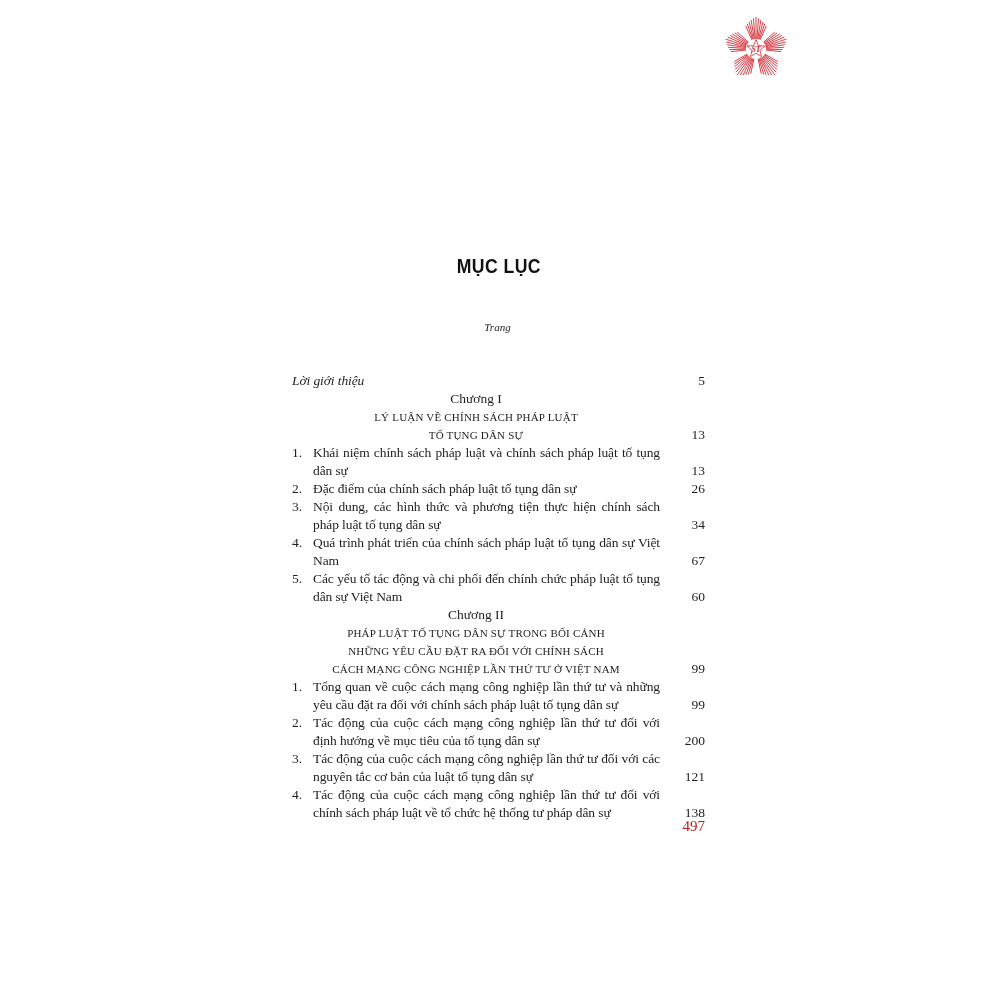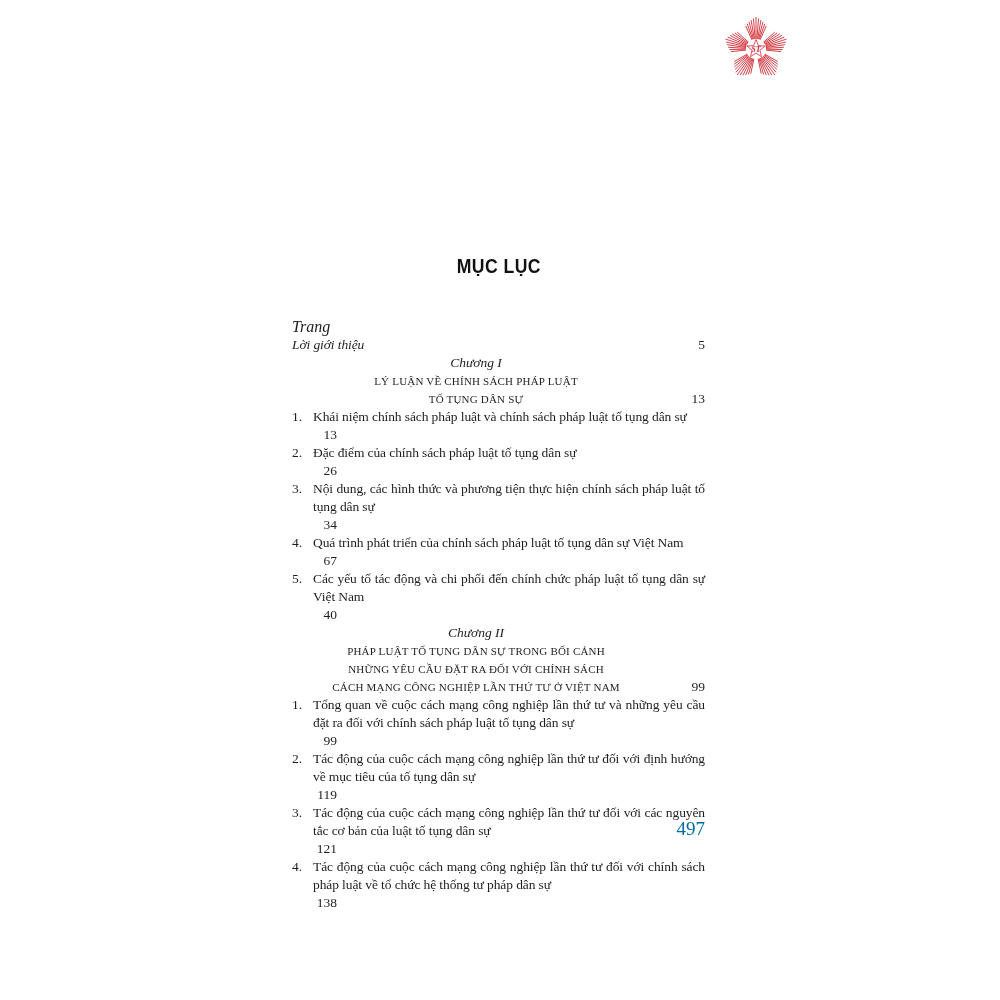--- a/index.html
+++ b/index.html
@@ -11,37 +11,37 @@
   .logo{position:absolute;left:721px;top:13px;width:70px;height:72px;}
   .content{position:absolute;left:292px;top:255px;width:413px;}
   .toc-title{
     text-align:center;height:22px;margin-bottom:41px;
     font-family:"Liberation Sans","DejaVu Sans",sans-serif;
   }
   .toc-title span{
     display:inline-block;font-weight:700;font-size:20px;letter-spacing:.5px;
     transform:scaleX(.88);transform-origin:center;color:#111;
   }
-  .trang-row{ text-align:left;font-style:italic;font-size:16px;line-height:18px;padding-right:2px; }
+  .trang-row{ text-align:center;font-style:italic;font-size:11px;line-height:18px;padding-right:2px; }
   .row{display:flex;line-height:18px;font-size:13.5px;letter-spacing:-0.1px;}
-  .row .lbl{flex:1;font-style:italic;}
+  .row .lbl{flex:1;font-style:italic;margin-top:36px;}
   .row .pg{width:45px;text-align:right;display:flex;align-items:flex-end;justify-content:flex-end;font-style:normal;}
   .chapter-head{position:relative;width:413px;}
   .ch-inner{width:368px;text-align:center;}
-  .ch-label{font-style:italic;font-size:13.5px;line-height:18px;}
+  .ch-label{font-size:13.5px;line-height:18px;}
   .ch-line{font-size:11px;line-height:18px;letter-spacing:.2px;white-space:nowrap;}
   .ch-page{position:absolute;right:0;bottom:0;font-size:13.5px;line-height:18px;}
-  .item{display:flex;flex-direction:column;}
+  .item{display:flex;}
   .item .txt{
     flex:1;text-align:justify;padding-left:21px;font-size:13.5px;line-height:18px;letter-spacing:-0.1px;
     margin-right:0;
   }
   .item .num{display:inline-block;width:21px;margin-left:-21px;text-indent:0;}
   .item .pg{width:45px;text-align:right;display:flex;align-items:flex-end;justify-content:flex-end;font-size:13.5px;line-height:18px;}
-  .book-page-num{position:absolute;right:295px;top:818px;font-size:19px;color:#0369a1;}
+  .book-page-num{position:absolute;right:295px;top:818px;font-size:15px;color:#b91c1c;}
 </style>
 </head>
 <body>
 
 <div class="page">
 
   <div class="logo">
     <svg viewBox="-36 -36 72 72" width="70" height="72">
       <g id="logo-rays">
           <line x1="-3.05" y1="-6.85" x2="-10.58" y2="-23.75" stroke="#d0252e" stroke-width="0.9"></line>
@@ -139,40 +139,40 @@
     <div class="item">
       <div class="txt"><span class="num">3.</span><span>Nội dung, các hình thức và phương tiện thực hiện chính sách pháp luật tố tụng dân sự</span></div>
       <div class="pg">34</div>
     </div>
     <div class="item">
       <div class="txt"><span class="num">4.</span><span>Quá trình phát triển của chính sách pháp luật tố tụng dân sự Việt Nam</span></div>
       <div class="pg">67</div>
     </div>
     <div class="item">
       <div class="txt"><span class="num">5.</span><span>Các yếu tố tác động và chi phối đến chính chức pháp luật tố tụng dân sự Việt Nam</span></div>
-      <div class="pg">40</div>
+      <div class="pg">60</div>
     </div>
 
     <div class="chapter-head">
       <div class="ch-inner">
         <div class="ch-label">Chương II</div>
         <div class="ch-line">PHÁP LUẬT TỐ TỤNG DÂN SỰ TRONG BỐI CẢNH</div>
         <div class="ch-line">NHỮNG YÊU CẦU ĐẶT RA ĐỐI VỚI CHÍNH SÁCH</div>
         <div class="ch-line">CÁCH MẠNG CÔNG NGHIỆP LẦN THỨ TƯ Ở VIỆT NAM</div>
       </div>
       <span class="ch-page">99</span>
     </div>
 
     <div class="item">
       <div class="txt"><span class="num">1.</span><span>Tổng quan về cuộc cách mạng công nghiệp lần thứ tư và những yêu cầu đặt ra đối với chính sách pháp luật tố tụng dân sự</span></div>
       <div class="pg">99</div>
     </div>
     <div class="item">
       <div class="txt"><span class="num">2.</span><span>Tác động của cuộc cách mạng công nghiệp lần thứ tư đối với định hướng về mục tiêu của tố tụng dân sự</span></div>
-      <div class="pg">119</div>
+      <div class="pg">200</div>
     </div>
     <div class="item">
       <div class="txt"><span class="num">3.</span><span>Tác động của cuộc cách mạng công nghiệp lần thứ tư đối với các nguyên tắc cơ bản của luật tố tụng dân sự</span></div>
       <div class="pg">121</div>
     </div>
     <div class="item">
       <div class="txt"><span class="num">4.</span><span>Tác động của cuộc cách mạng công nghiệp lần thứ tư đối với chính sách pháp luật về tổ chức hệ thống tư pháp dân sự</span></div>
       <div class="pg">138</div>
     </div>
 

